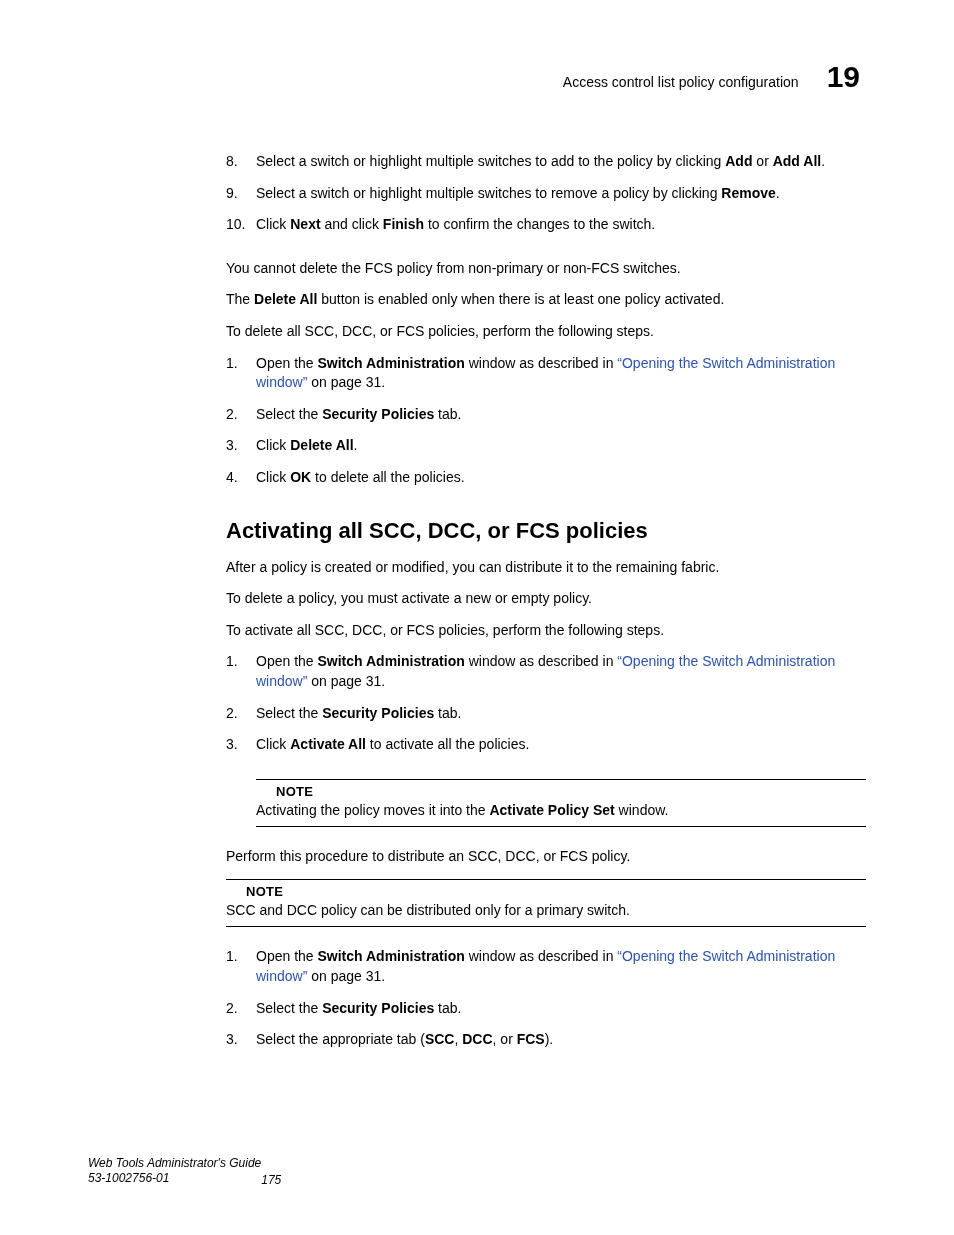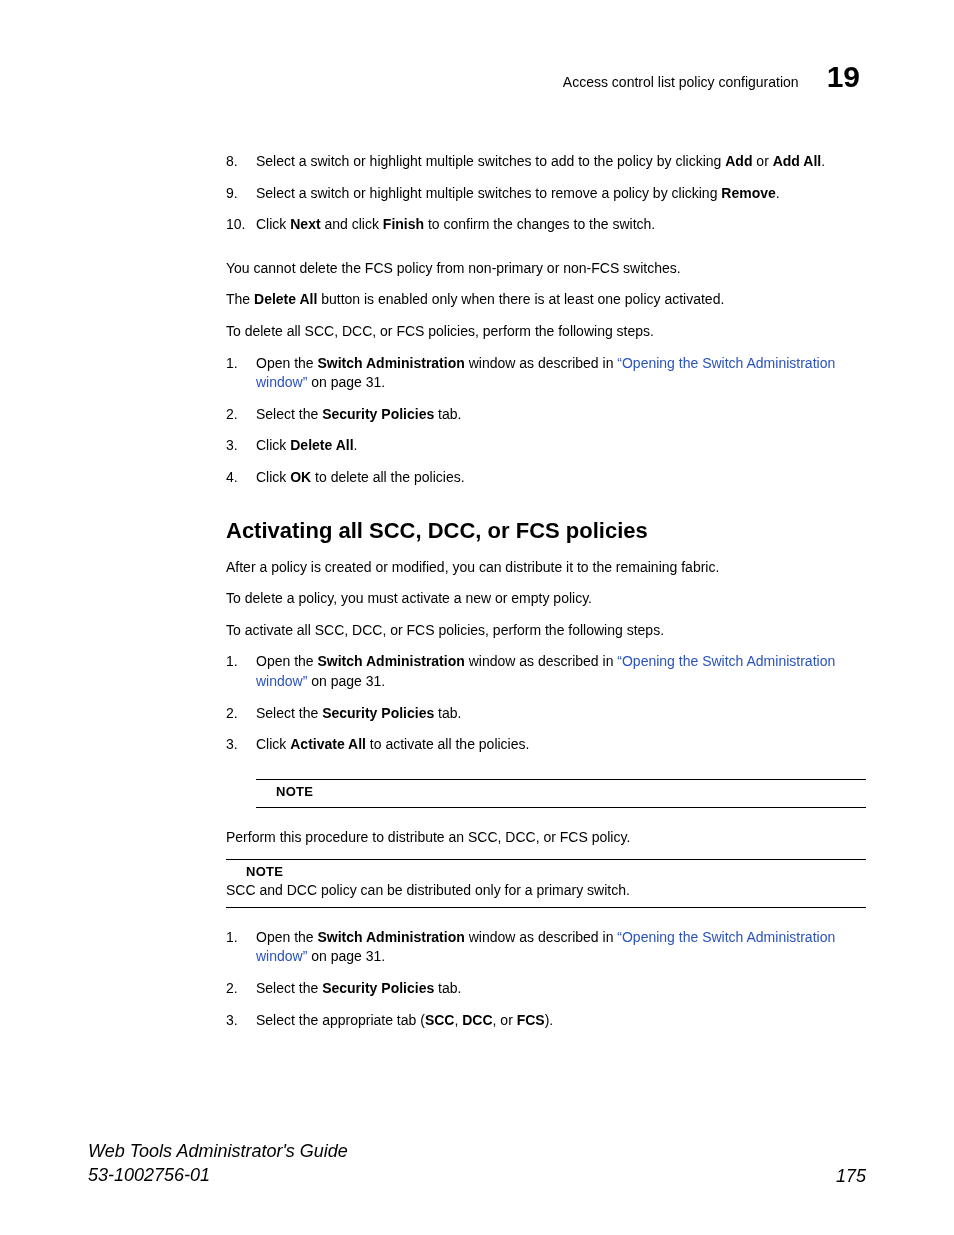--- a/index.html
+++ b/index.html
@@ -97,23 +97,22 @@
     margin-bottom: 2px;
     padding-left: 20px;
   }
   .notebox .text { line-height: 1.4; }
   .footer {
     position: absolute;
     left: 88px;
     right: 88px;
     bottom: 48px;
     font-style: italic;
-    font-size: 18px;
+    font-size: 12px;
     display: flex;
-    justify-content: space-between;
     align-items: flex-end;
   }
   .footer .left { line-height: 1.3; }
 </style>
 </head>
 <body>
 
 <div class="page">
 
   <div class="running-header">
@@ -165,20 +164,23 @@
       </li>
       <li>
         <span>Select the </span><span class="bold">Security Policies</span><span> tab.</span>
       </li>
       <li>
         <span>Click </span><span class="bold">Activate All</span><span> to activate all the policies.</span>
       </li>
     </ol>
     <div class="notebox indent">
       <div class="label">NOTE</div>
+      <div class="text">
+        <span>Activating the policy moves it into the </span><span class="bold">Activate Policy Set</span><span> window.</span>
+      </div>
     </div>
 
     <p class="body">Perform this procedure to distribute an SCC, DCC, or FCS policy.</p>
     <div class="notebox">
       <div class="label">NOTE</div>
       <div class="text">SCC and DCC policy can be distributed only for a primary switch.</div>
     </div>
     <ol class="steps reset1">
       <li>
         <span>Open the </span><span class="bold">Switch Administration</span><span> window as described in </span><a class="xref" href="#">“Opening the Switch Administration window”</a><span> on page 31.</span>

